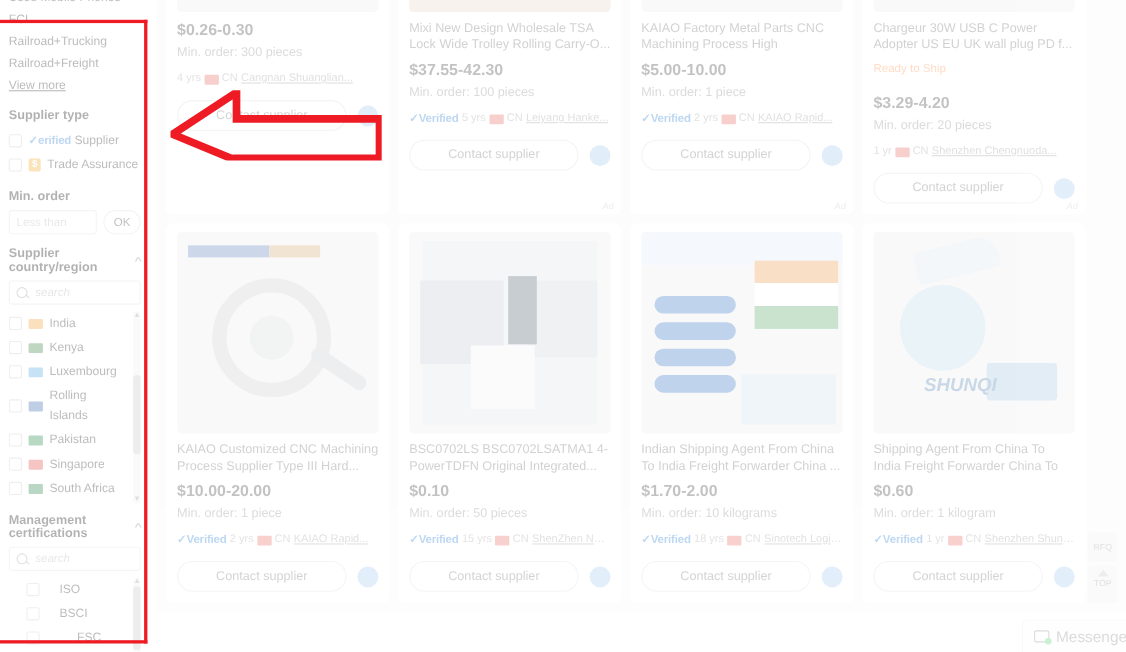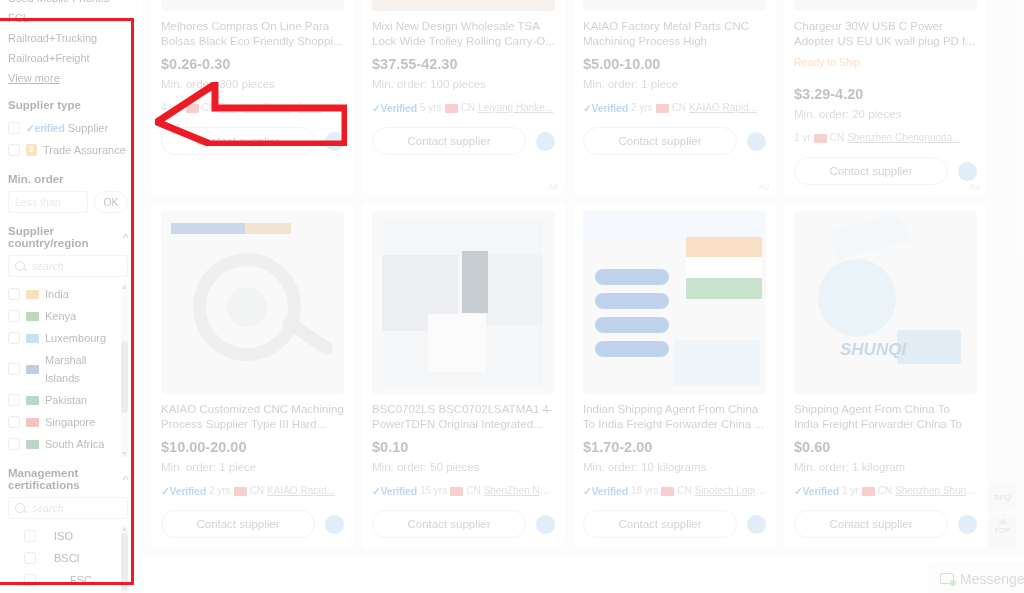--- a/index.html
+++ b/index.html
@@ -509,21 +509,21 @@
           <span>Kenya</span>
         </label>
         <label class="sb-row">
           <span class="cb"></span>
           <span class="flagdot" style="background:#4aa3df"></span>
           <span>Luxembourg</span>
         </label>
         <label class="sb-row">
           <span class="cb"></span>
           <span class="flagdot" style="background:#2d5fa8"></span>
-          <span>Marshall Islands</span>
+          <span>Rolling Islands</span>
         </label>
         <label class="sb-row">
           <span class="cb"></span>
           <span class="flagdot" style="background:#15803d"></span>
           <span>Pakistan</span>
         </label>
         <label class="sb-row">
           <span class="cb"></span>
           <span class="flagdot" style="background:#e0413e"></span>
           <span>Singapore</span>
@@ -577,21 +577,20 @@
     <main id="grid">
 
       <div class="row">
 
         <div class="card">
           <div class="thumb img-bag">
             
             
             
           </div>
-          <div class="title">Melhores Compras On Line Para Bolsas Black Eco Friendly Shoppi...</div>
           <div class="price">$0.26-0.30</div>
           <div class="minorder">Min. order: 300 pieces</div>
           <div class="supplier">
             <span>4 yrs</span>
             <span class="cnflag"></span>
             <span>CN</span>
             <span class="sname">Cangnan Shuanglian...</span>
           </div>
           <div class="actions">
             <button class="contact-btn">Contact supplier</button>

